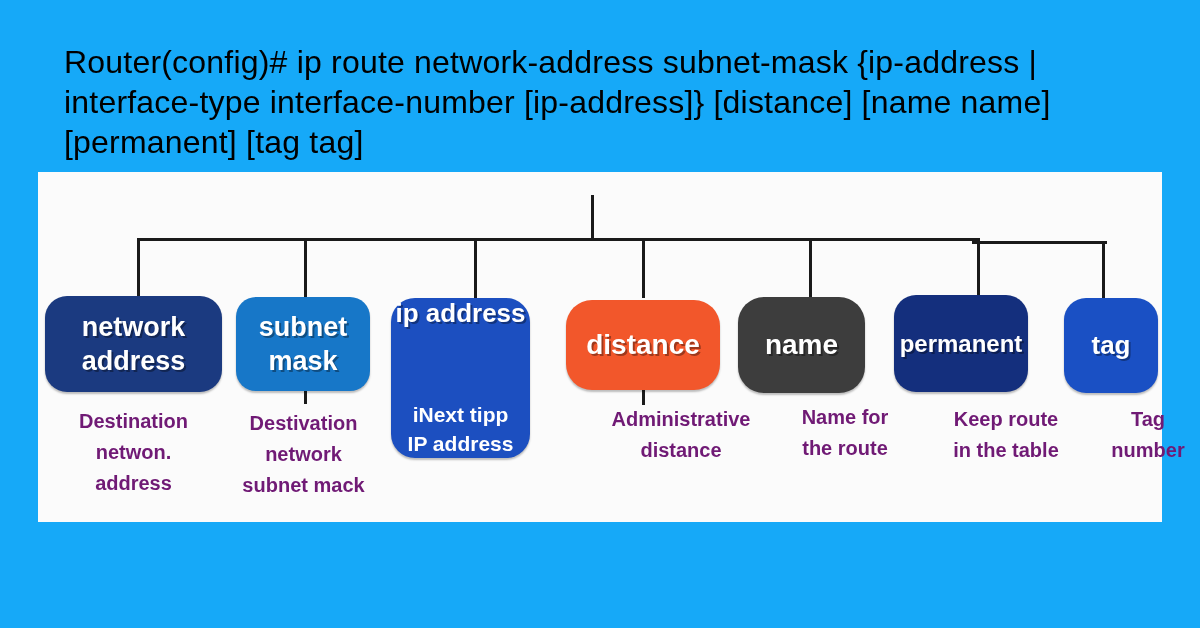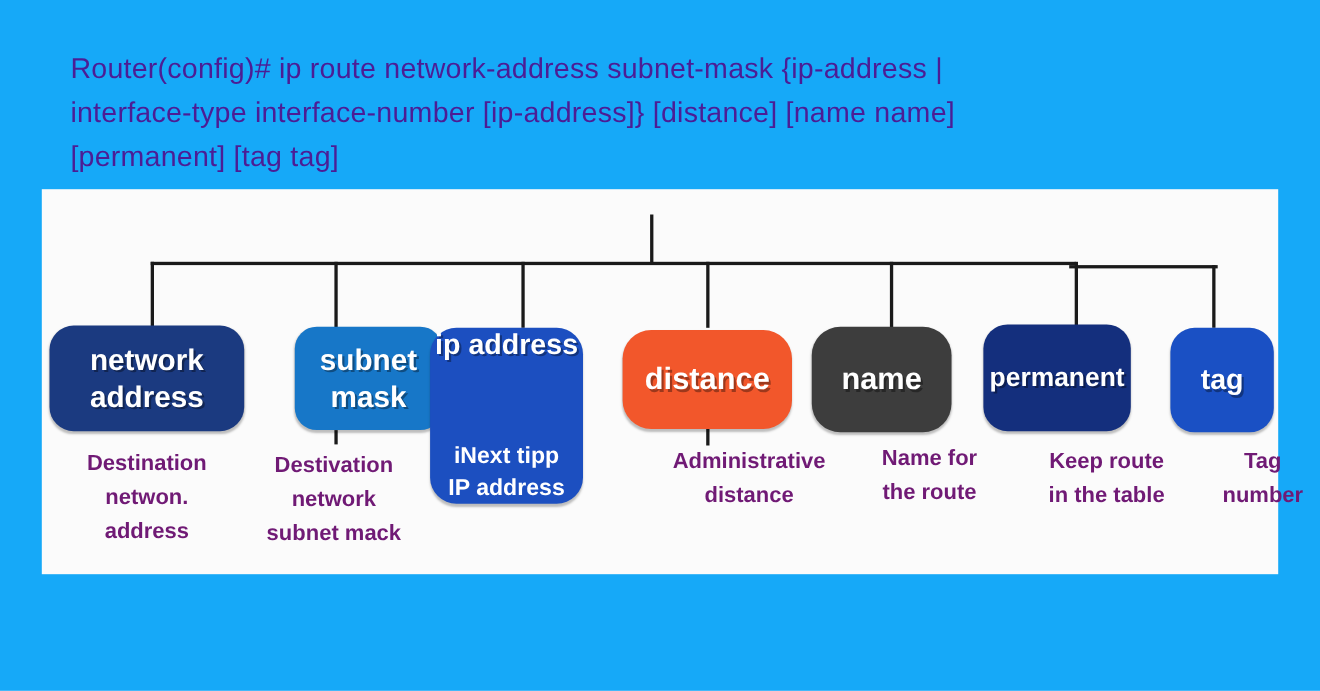--- a/index.html
+++ b/index.html
@@ -6,22 +6,22 @@
   body{
     width:1200px;height:628px;
     background:#16a9f8;
     font-family:"Liberation Sans", sans-serif;
     position:relative;
     overflow:hidden;
   }
   
   .header{
     position:absolute;left:64px;top:42px;width:1090px;
-    color:#4c1d95;
-    font-size:26px;line-height:40px;font-weight:500;
+    color:#000000;
+    font-size:32px;line-height:40px;font-weight:500;
     letter-spacing:0.2px;
   }
   
   .panel{
     position:absolute;left:38px;top:172px;width:1124px;height:350px;
     background:#fbfbfb;
   }
   
   .line{position:absolute;background:#1a1a1a;}
   .stem{left:553px;top:23px;width:3px;height:44px;}
@@ -40,21 +40,21 @@
   .tick.t4{left:604px;top:218px;height:15px;}
   
   .node{
     position:absolute;
     display:flex;flex-direction:column;align-items:center;justify-content:center;
     color:#ffffff;font-weight:bold;text-align:center;
     box-shadow:0 2px 2px rgba(0,0,0,0.25);
   }
   .node .lbl{text-shadow:2px 2px 0 rgba(0,0,0,0.35);}
   .n1{left:7px;top:124px;width:177px;height:96px;border-radius:22px;background:#1b3a80;font-size:27px;line-height:34px;}
-  .n2{left:198px;top:125px;width:134px;height:94px;border-radius:20px;background:#1777c8;font-size:27px;line-height:34px;margin-left:32px;}
+  .n2{left:198px;top:125px;width:134px;height:94px;border-radius:20px;background:#1777c8;font-size:27px;line-height:34px;}
   .n3{left:353px;top:126px;width:139px;height:160px;border-radius:24px;background:#1c4fc0;font-size:26px;line-height:30px;justify-content:space-between;box-sizing:border-box;}
   .n3 .sub{margin-top:24px;font-size:21px;line-height:29px;}
   .n4{left:528px;top:128px;width:154px;height:90px;border-radius:26px;background:#f2572b;font-size:28px;}
   .n5{left:700px;top:125px;width:127px;height:96px;border-radius:26px;background:#3d3d3d;font-size:28px;}
   .n6{left:856px;top:123px;width:134px;height:97px;border-radius:22px;background:#142f7d;font-size:24px;}
   .n7{left:1026px;top:126px;width:94px;height:95px;border-radius:22px;background:#1a50c4;font-size:26px;}
   
   .desc{
     position:absolute;
     color:#701a75;font-weight:bold;font-size:20px;line-height:31px;

